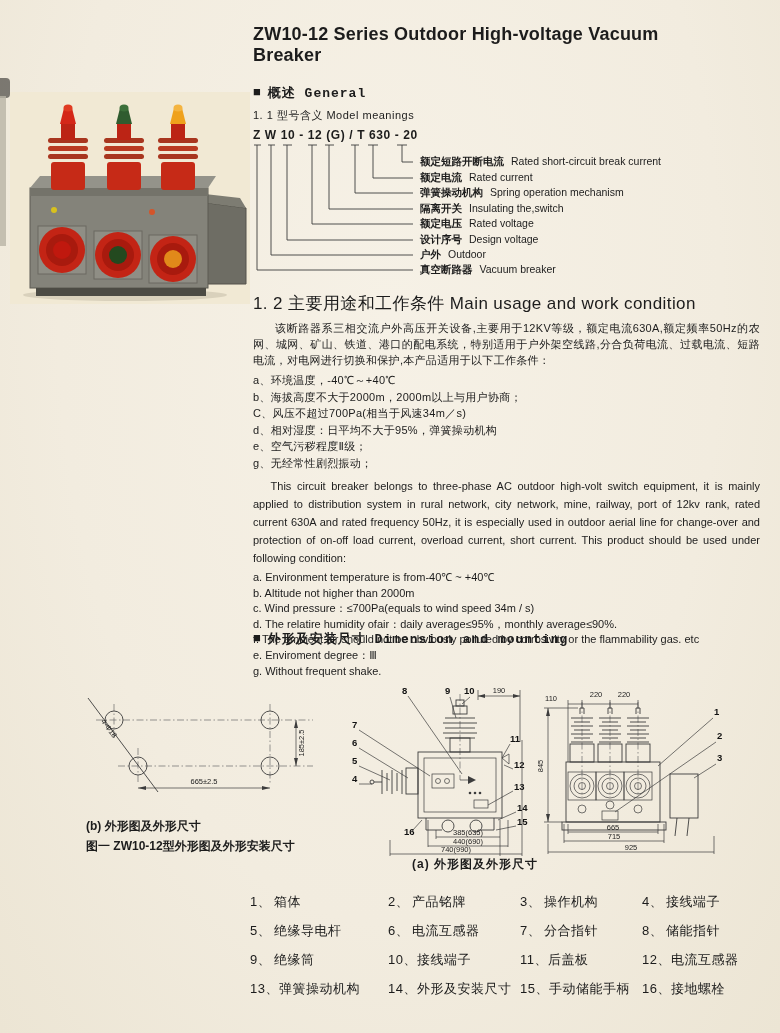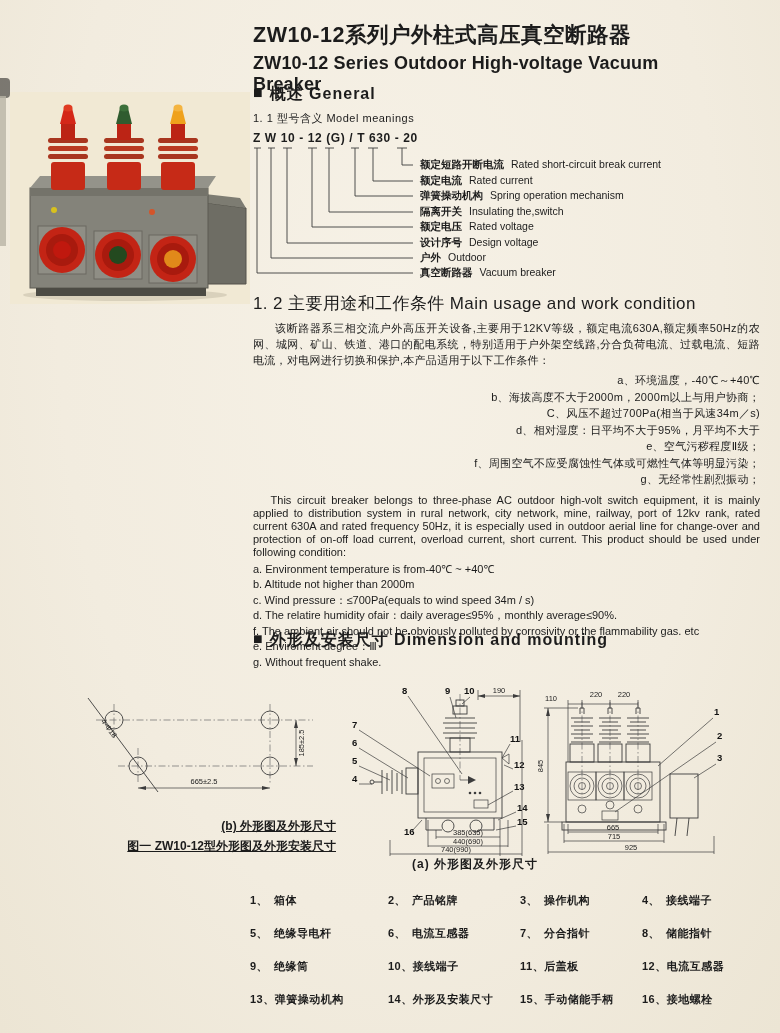--- a/index.html
+++ b/index.html
@@ -11,70 +11,69 @@
   }
   .edge-smudge { position:absolute; left:0; top:78px; width:10px; height:20px; background:#3c3b37; opacity:.65; border-radius:0 4px 4px 0; }
   .edge-strip  { position:absolute; left:0; top:96px; width:6px; height:150px; background:#b9b4a6; opacity:.8; }
 
   .titleblock { position:absolute; left:253px; top:20px; width:470px; }
   .title-zh { font-size:21.5px; font-weight:bold; margin:0; letter-spacing:.5px; white-space:nowrap; }
   .title-en { font-size:18px; font-weight:bold; margin:4px 0 0; letter-spacing:.2px; }
 
   .photo { position:absolute; left:10px; top:92px; width:240px; height:212px; }
 
-  .sec-head { font-size:16px; font-weight:bold; letter-spacing:1px; }
+  .sec-head { font-size:13px; font-weight:bold; letter-spacing:1px;font-family:Liberation Mono, monospace; }
   .sec-head .sq { display:inline-block; margin-right:6px; transform:translateY(-1px); }
 
   .general { position:absolute; left:253px; top:84px; width:507px; }
   .model-label { font-size:11px; margin-top:6px; letter-spacing:.5px; }
   .model-svg { display:block; margin-top:5px; }
   .mcode { font-size:12px; font-weight:bold; letter-spacing:.6px; fill:#1c1c1c; }
   .mlabel { font-size:10.5px; fill:#1c1c1c; }
   .svgzh { font-weight:bold; }
   .dln { stroke:#3d3d3d; stroke-width:.9; fill:none; }
 
   .usage { position:absolute; left:253px; top:292px; width:507px; font-size:11px; }
   .usage-label { font-size:17px; letter-spacing:.4px; }
   .para-zh { margin:5px 0 4px; text-indent:2em; line-height:16px; letter-spacing:.3px; text-align:justify; }
-  .cond-zh { line-height:16.5px; letter-spacing:.3px;text-align:right; }
-  .para-en { margin:6px 0 3px; text-indent:1.6em; line-height:13px; text-align:justify; }
+  .cond-zh { line-height:16.5px; letter-spacing:.3px; }
+  .para-en { margin:6px 0 3px; text-indent:1.6em; line-height:18px; text-align:justify; }
   .cond-en { line-height:15.6px; }
 
   .dim-head { position:absolute; left:253px; top:630px; }
 
   .fig { position:absolute; }
   .fig-b    { left:78px;  top:692px; }
   .fig-side { left:350px; top:680px; }
   .fig-front{ left:518px; top:682px; }
   .ln  { stroke:#3c3c3c; stroke-width:.9; fill:none; }
   .lnt { stroke:#3c3c3c; stroke-width:.7; fill:none; }
   .cl  { stroke:#6a6a6a; stroke-width:.7; fill:none; stroke-dasharray:7 2.5 1.5 2.5; }
   .dimtxt { font-size:7.5px; fill:#222; }
   .callout { font-size:9.5px; fill:#111; font-weight:bold; }
   .arrow { fill:#3c3c3c; }
 
-  .fig-b-caption { position:absolute; left:86px; top:816px; width:250px; text-align:right; font-size:12px; font-weight:bold; line-height:20px;text-decoration:underline; }
+  .fig-b-caption { position:absolute; left:86px; top:816px; width:250px; text-align:left; font-size:12px; font-weight:bold; line-height:20px; }
   .cap-a { position:absolute; left:412px; top:856px; font-size:12px; font-weight:bold; letter-spacing:1px; }
 
   .parts { position:absolute; left:250px; top:893px; width:510px; display:grid;
-           grid-template-columns:138px 132px 122px 112px; row-gap:18px;
-           font-size:11px; font-weight:bold; letter-spacing:.5px; }
+           grid-template-columns:138px 132px 122px 112px; row-gap:11px;
+           font-size:13px; font-weight:normal; letter-spacing:.5px; }
   .pitem { white-space:nowrap; }
   .pno { display:inline-block; min-width:24px; }
 </style>
 </head>
 <body>
 
 <div class="page">
 
   <div class="edge-smudge"></div>
   <div class="edge-strip"></div>
 
   <header class="titleblock">
-    <h1 class="title-zh">ZW10-12系列户外柱式高压真空断路器</h1>
     <h2 class="title-en">ZW10-12 Series Outdoor High-voltage Vacuum Breaker</h2>
   </header>
 
   <div class="photo">
     <svg width="240" height="212" viewBox="0 0 240 212">
       <rect width="240" height="212" fill="#f1e9d4"></rect>
       <ellipse cx="115" cy="203" rx="102" ry="6" fill="#d9d1bc"></ellipse>
 
       <polygon points="190,110 236,116 236,192 190,192" fill="#6e6d64" stroke="#54534b" stroke-width="1"></polygon>
       <polygon points="190,110 236,116 230,106 186,101" fill="#7d7c72"></polygon>
@@ -165,23 +164,22 @@
       <text class="mlabel" x="167" y="145"><tspan class="svgzh">真空断路器</tspan><tspan dx="7">Vacuum breaker</tspan></text>
     </svg>
   </section>
 
   <section class="usage">
     <div class="usage-label">1. 2 主要用途和工作条件  Main usage and work condition</div>
     <p class="para-zh">该断路器系三相交流户外高压开关设备,主要用于12KV等级，额定电流630A,额定频率50Hz的农网、城网、矿山、铁道、港口的配电系统，特别适用于户外架空线路,分合负荷电流、过载电流、短路电流，对电网进行切换和保护,本产品适用于以下工作条件：</p>
     <div class="cond-zh">a、环境温度，-40℃～+40℃</div>
     <div class="cond-zh">b、海拔高度不大于2000m，2000m以上与用户协商；</div>
     <div class="cond-zh">C、风压不超过700Pa(相当于风速34m／s)</div>
-    <div class="cond-zh">d、相对湿度：日平均不大于95%，月平均不大于</div>
+    <div class="cond-zh">d、相对湿度：日平均不大于95%，弹簧操动机构</div>
     <div class="cond-zh">e、空气污秽程度Ⅱ级；</div>
-    <div class="cond-zh">f、周围空气不应受腐蚀性气体或可燃性气体等明显污染；</div>
     <div class="cond-zh">g、无经常性剧烈振动；</div>
     <p class="para-en">This circuit breaker belongs to three-phase AC outdoor high-volt switch equipment, it is mainly applied to distribution system in rural network, city network, mine, railway, port of 12kv rank, rated current 630A and rated frequency 50Hz, it is especially used in outdoor aerial line for change-over and protection of on-off load current, overload current, short current. This product should be used under following condition:</p>
     <div class="cond-en">a.  Environment temperature is from-40℃ ~ +40℃</div>
     <div class="cond-en">b.  Altitude not higher than 2000m</div>
     <div class="cond-en">c.  Wind pressure：≤700Pa(equals to wind speed 34m / s)</div>
     <div class="cond-en">d.  The relatire humidity ofair：daily average≤95%，monthly average≤90%.</div>
     <div class="cond-en">f.  The ambient air should not be obviously polluted by corrosivity or the flammability gas.  etc</div>
     <div class="cond-en">e.  Enviroment degree：Ⅲ</div>
     <div class="cond-en">g.  Without frequent shake.</div>
   </section>

